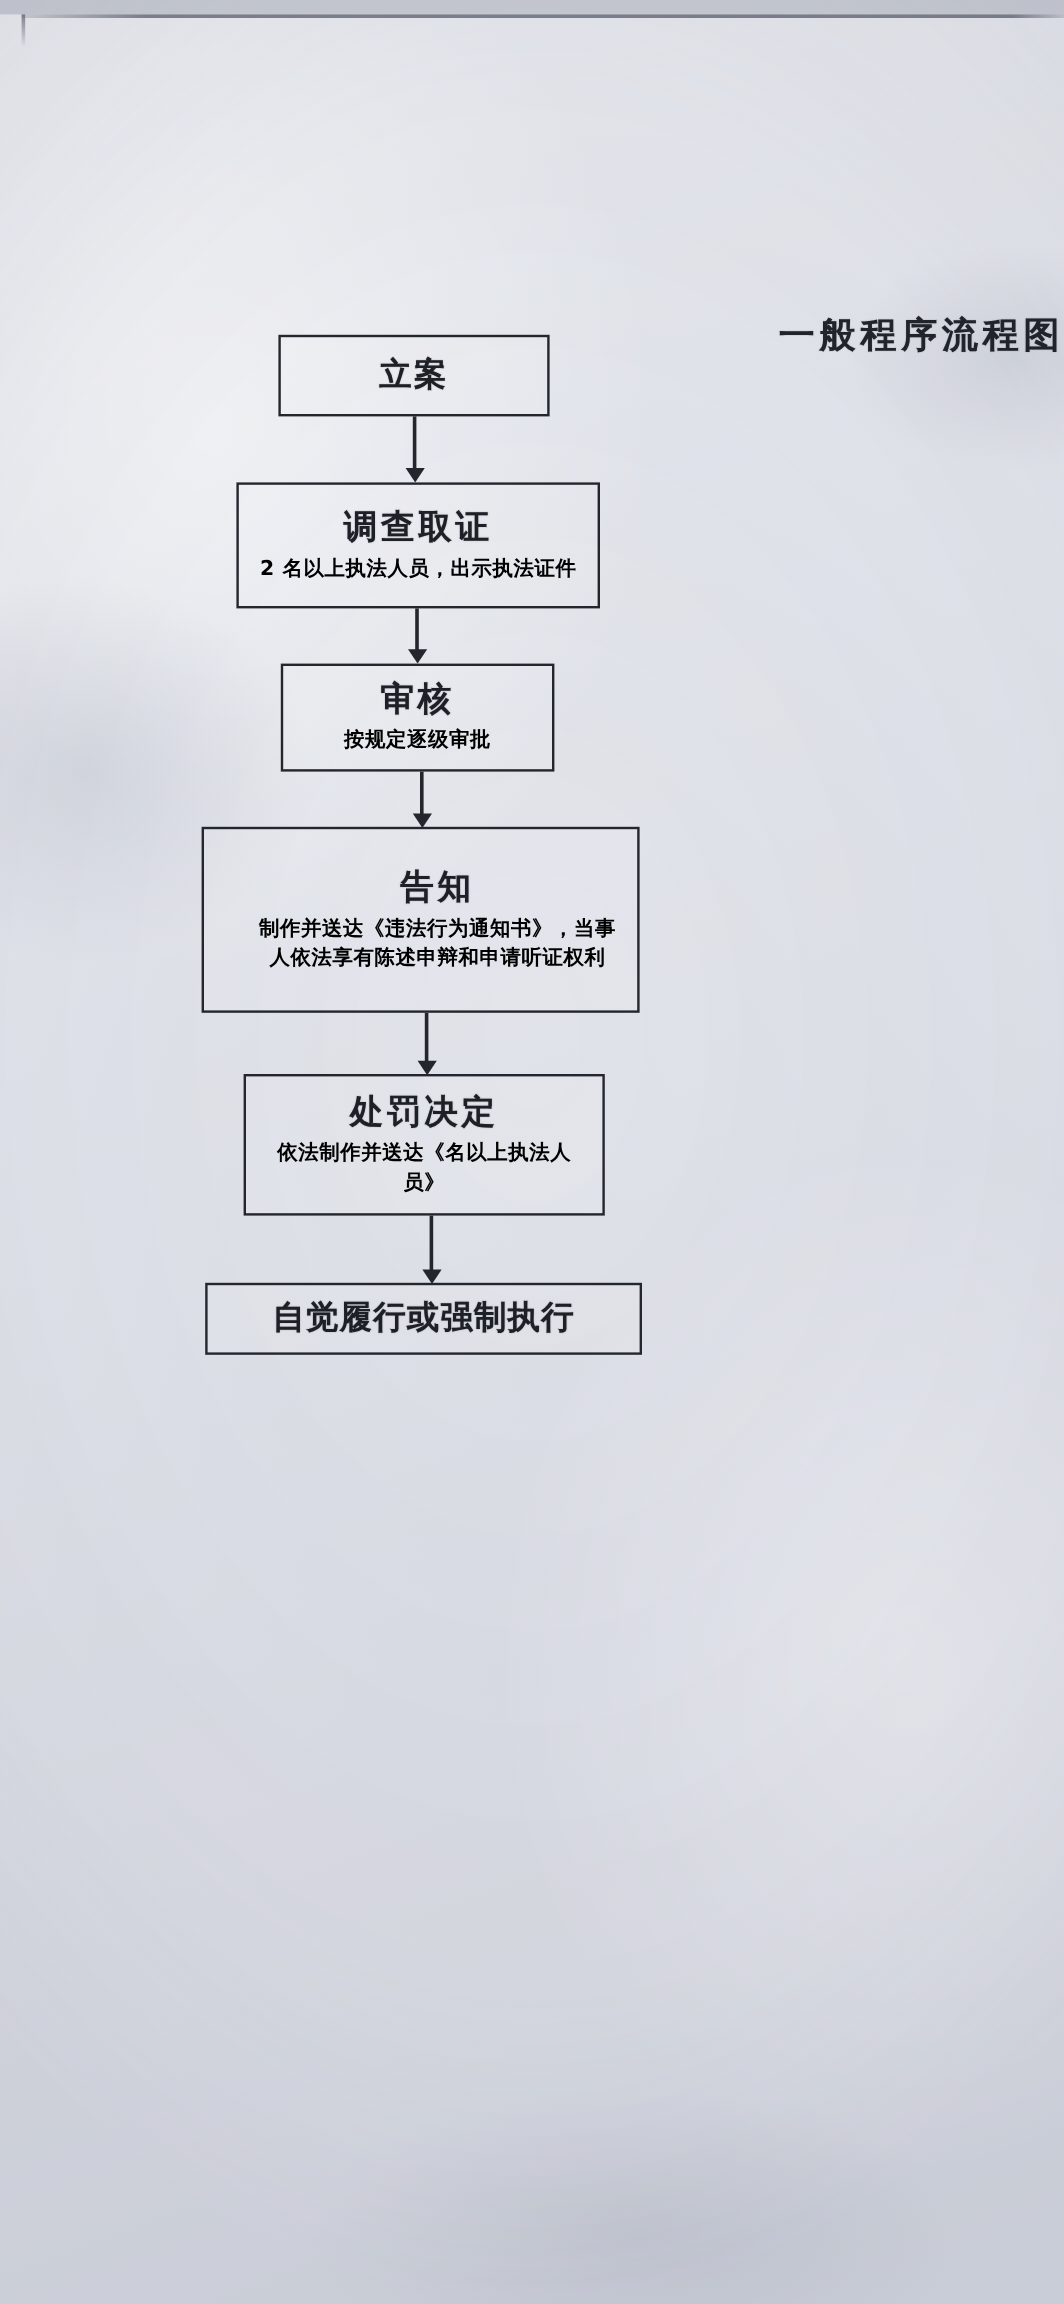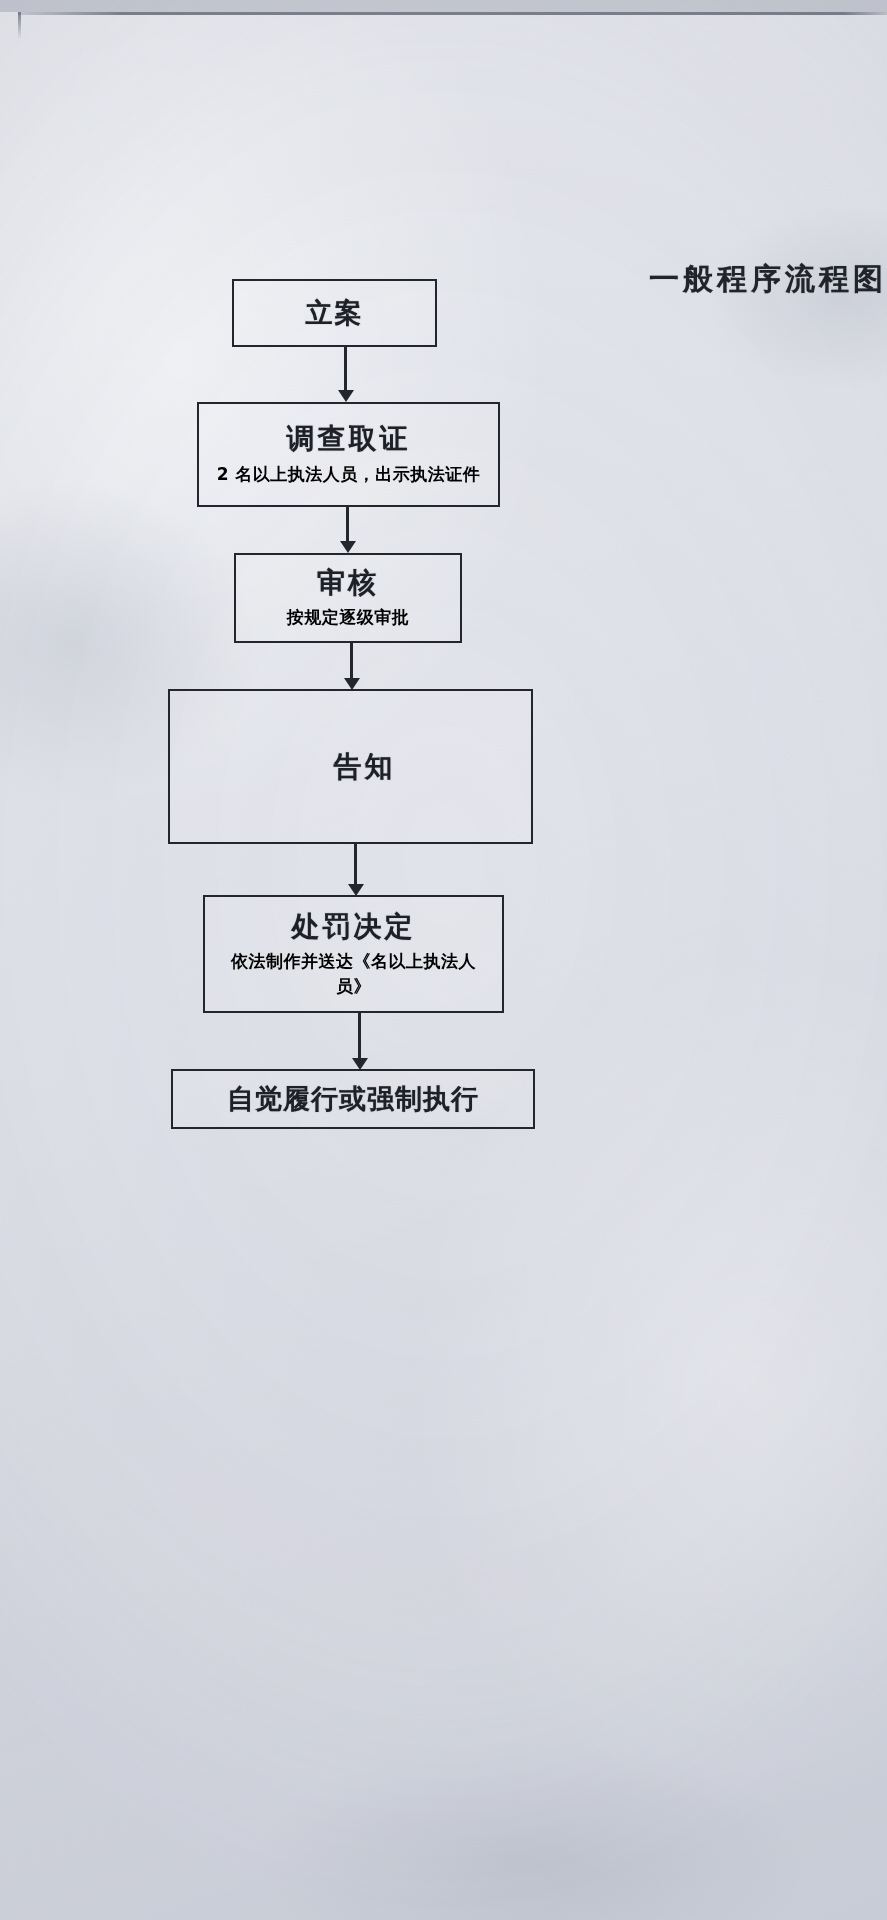--- a/index.html
+++ b/index.html
@@ -147,39 +147,40 @@
 
 <div id="paper">
   <div id="top-edge"></div>
   <div id="left-edge"></div>
 </div>
 
 <div id="diagram">
 
   <div class="title">一般程序流程图</div>
 
-  <div class="node single" style="left:232px; top:279px; width:205px; height:68px;">
+  <div class="node single" style="left:232px; top:279px; width:226px; height:68px;">
     <div class="head">立案</div>
   </div>
   <div class="arrow" style="left:344px; top:347px; height:44px;"></div>
 
   <div class="node" style="left:197px; top:402px; width:303px; height:105px;">
     <div class="head">调查取证</div>
     <div class="sub">2 名以上执法人员，出示执法证件</div>
   </div>
   <div class="arrow" style="left:346px; top:507px; height:35px;"></div>
 
   <div class="node" style="left:234px; top:553px; width:228px; height:90px;">
     <div class="head">审核</div>
     <div class="sub">按规定逐级审批</div>
   </div>
   <div class="arrow" style="left:350px; top:643px; height:36px;"></div>
 
   <div class="node" style="left:168px; top:689px; width:365px; height:155px;padding-left:38px;">
     <div class="head">告知</div>
+    <div class="sub" style="max-width:310px;">制作并送达《违法行为通知书》，当事人依法享有陈述申辩和申请听证权利</div>
   </div>
   <div class="arrow" style="left:354px; top:844px; height:41px;"></div>
 
   <div class="node" style="left:203px; top:895px; width:301px; height:118px;">
     <div class="head">处罚决定</div>
     <div class="sub" style="max-width:270px;">依法制作并送达《名以上执法人员》</div>
   </div>
   <div class="arrow" style="left:358px; top:1013px; height:46px;"></div>
 
   <div class="node single" style="left:171px; top:1069px; width:364px; height:60px;">

